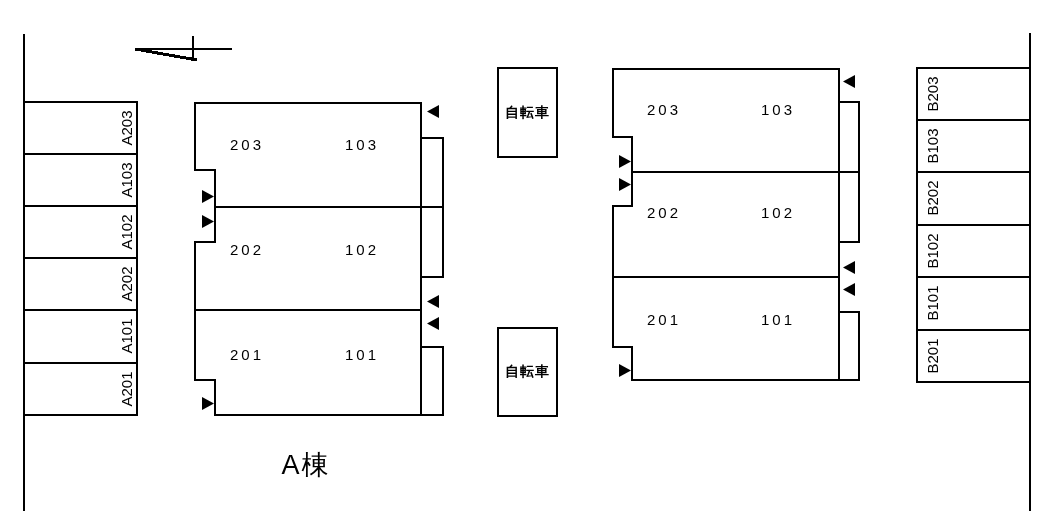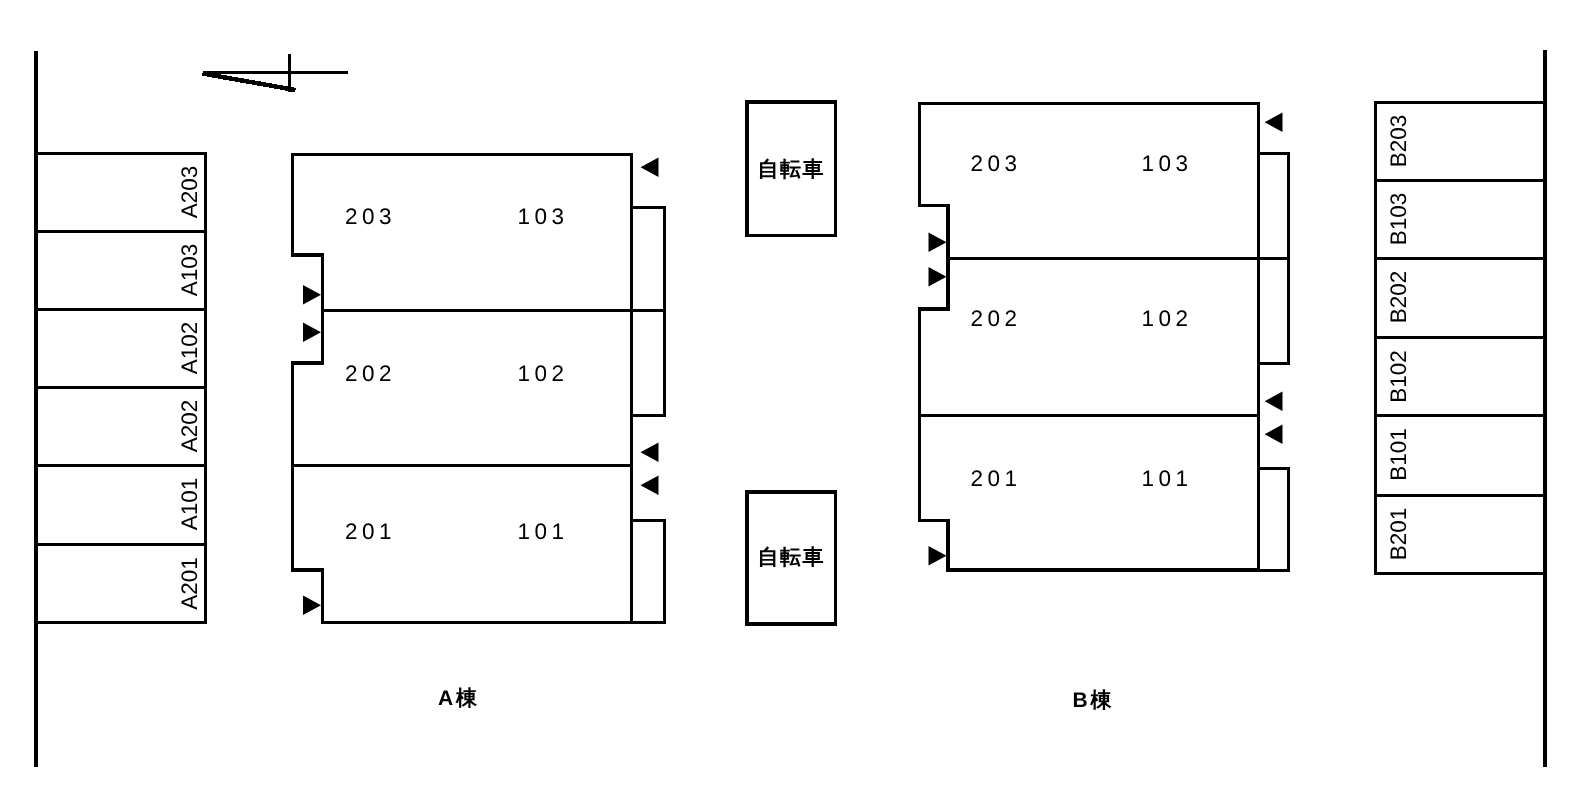--- a/index.html
+++ b/index.html
@@ -25,21 +25,21 @@
     text-align: left; font-size: 15px; letter-spacing: 3px;
     white-space: nowrap;
   }
   .bike-label {
     display: flex; align-items: center; justify-content: center;
     font-size: 14px; font-weight: 600; letter-spacing: 1px;
     white-space: nowrap;
   }
   .bldg-title {
     width: 100px; height: 24px; line-height: 24px;
-    text-align: center; font-size: 14px; font-weight: bold;
+    text-align: center; font-size: 27px; font-weight: normal;
     letter-spacing: 2px; white-space: nowrap;
   }
 </style>
 </head>
 <body>
 
 <div class="stage">
 
   <svg width="1060" height="529" viewBox="0 0 1060 529">
     <g stroke="#000000" fill="none" shape-rendering="crispEdges">
@@ -134,15 +134,14 @@
   <div class="lbl unit" style="left:761px; top:101px;">103</div>
   <div class="lbl unit" style="left:647px; top:204px;">202</div>
   <div class="lbl unit" style="left:761px; top:204px;">102</div>
   <div class="lbl unit" style="left:647px; top:311px;">201</div>
   <div class="lbl unit" style="left:761px; top:311px;">101</div>
 
   <div class="lbl bike-label" style="left:498px; top:68px;  width:59px; height:89px;">自転車</div>
   <div class="lbl bike-label" style="left:498px; top:328px; width:59px; height:88px;">自転車</div>
 
   <div class="lbl bldg-title" style="left:256px; top:453px;">A棟</div>
-  <div class="lbl bldg-title" style="left:679px; top:454px;">B棟</div>
 
 </div>
 
 </body></html>

